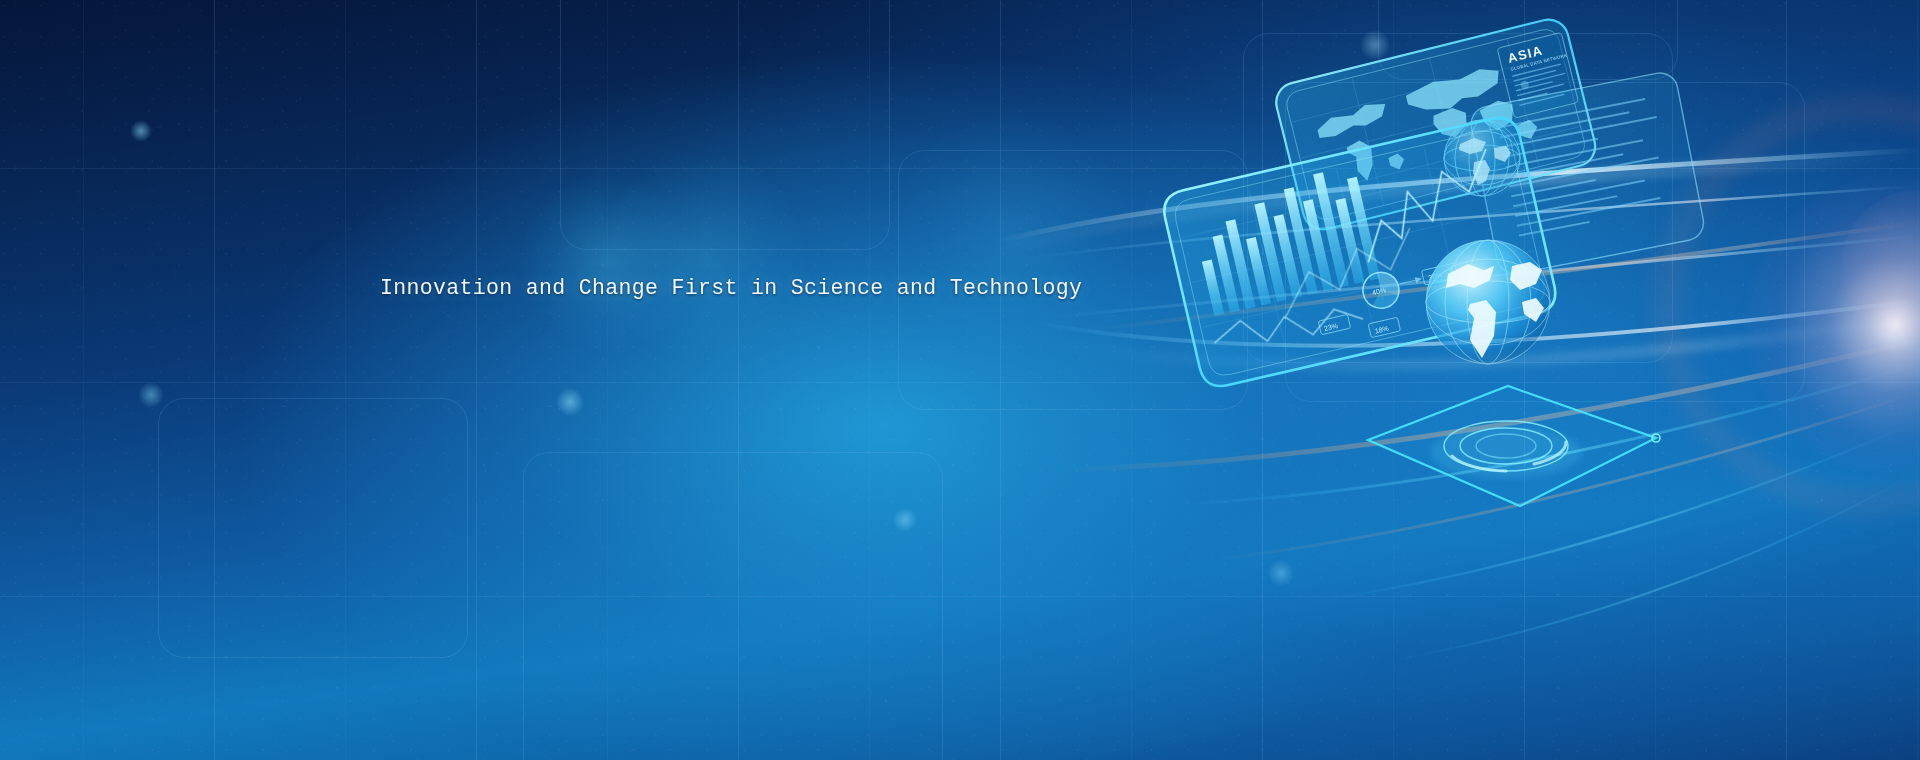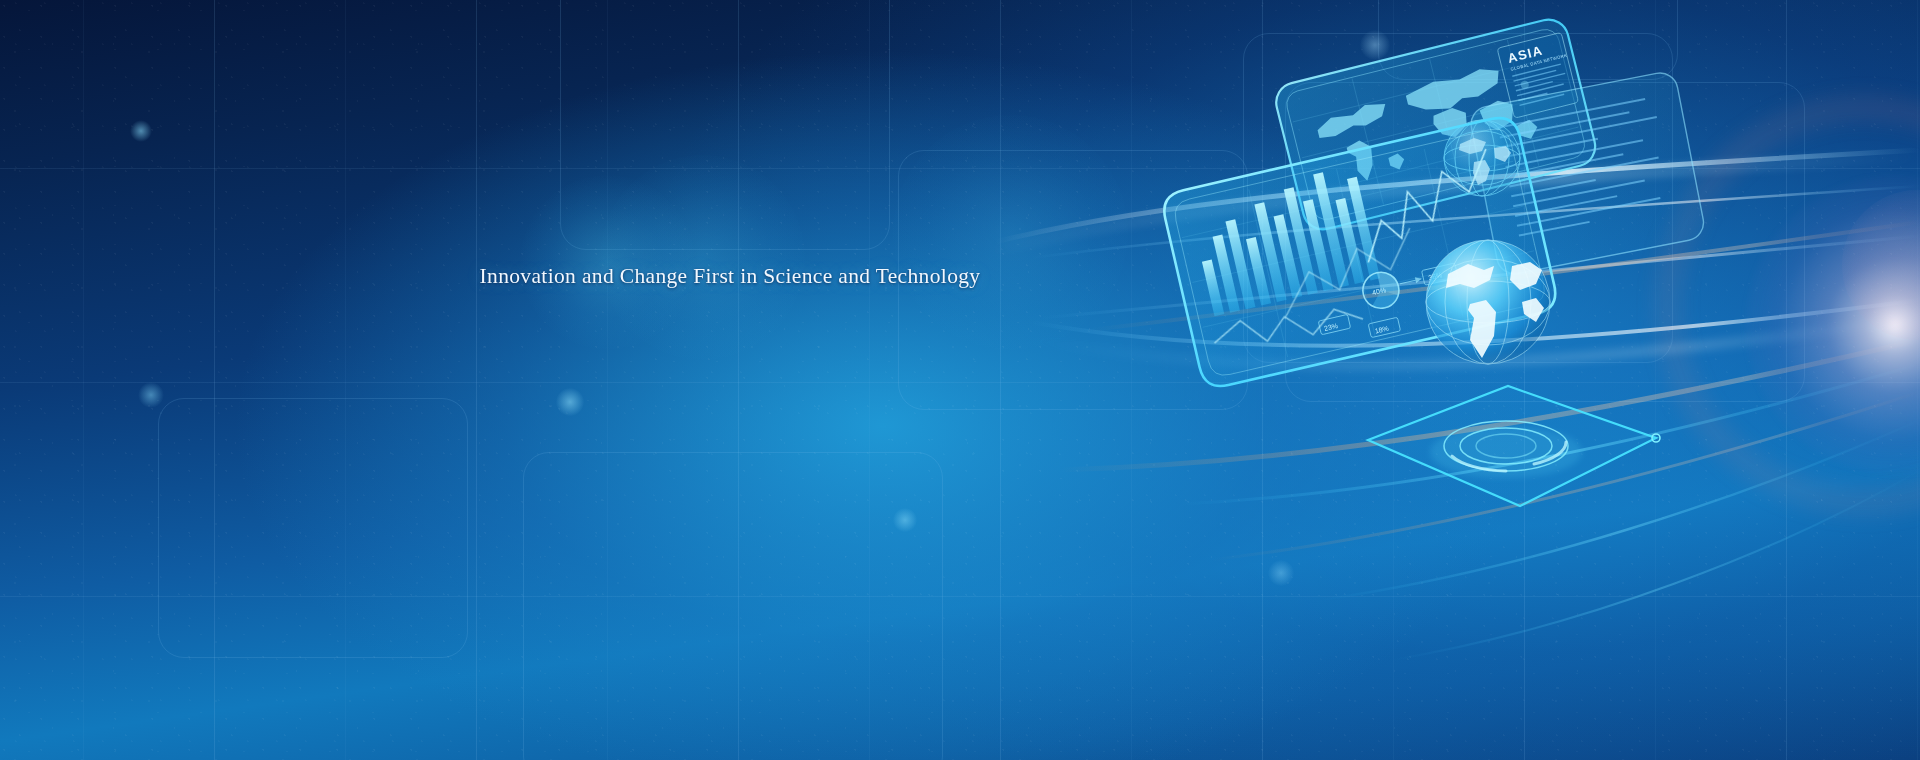--- a/index.html
+++ b/index.html
@@ -110,22 +110,22 @@
     letter-spacing:3px;
     white-space:nowrap;
     text-shadow:
        3px 4px 0 #10346b,
        4px 5px 0 #0d2a5c,
        5px 6px 1px rgba(8,30,70,.9),
        0 0 22px rgba(160,220,255,.35);
   }
   #headline .gap{ display:inline-block; width:34px; }
   #subtitle{
-    margin-top:6px;
-    font-family:Liberation Serif, serif;
+    margin-top:18px;
+    font-family:Liberation Mono, monospace;
     font-size:21.5px;
     font-weight:400;
     letter-spacing:.35px;
     color:#f2f8ff;
     white-space:nowrap;
     text-shadow:0 1px 3px rgba(6,30,70,.75), 0 0 14px rgba(150,215,255,.35);
   }
 
   
   #hud{ position:absolute; right:0; top:0; width:880px; height:660px; z-index:30; }

